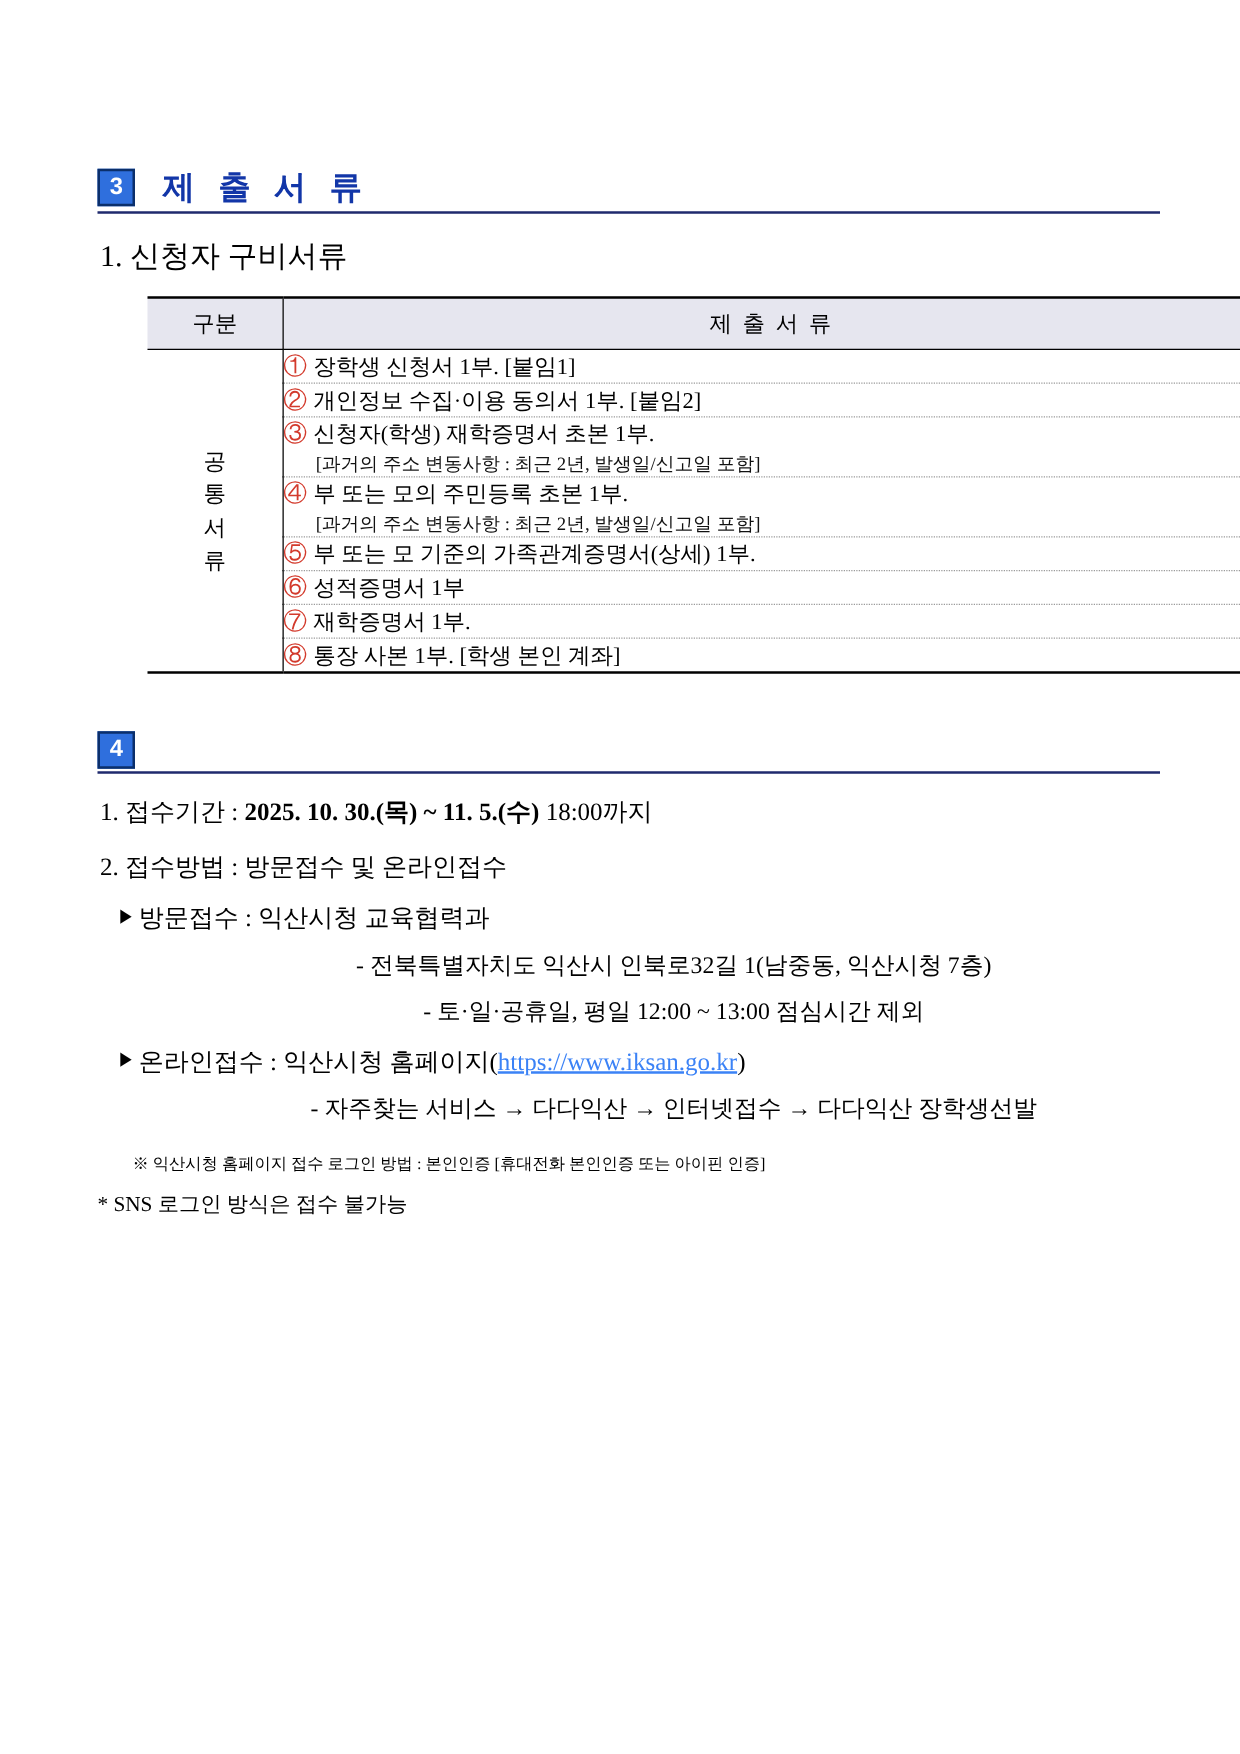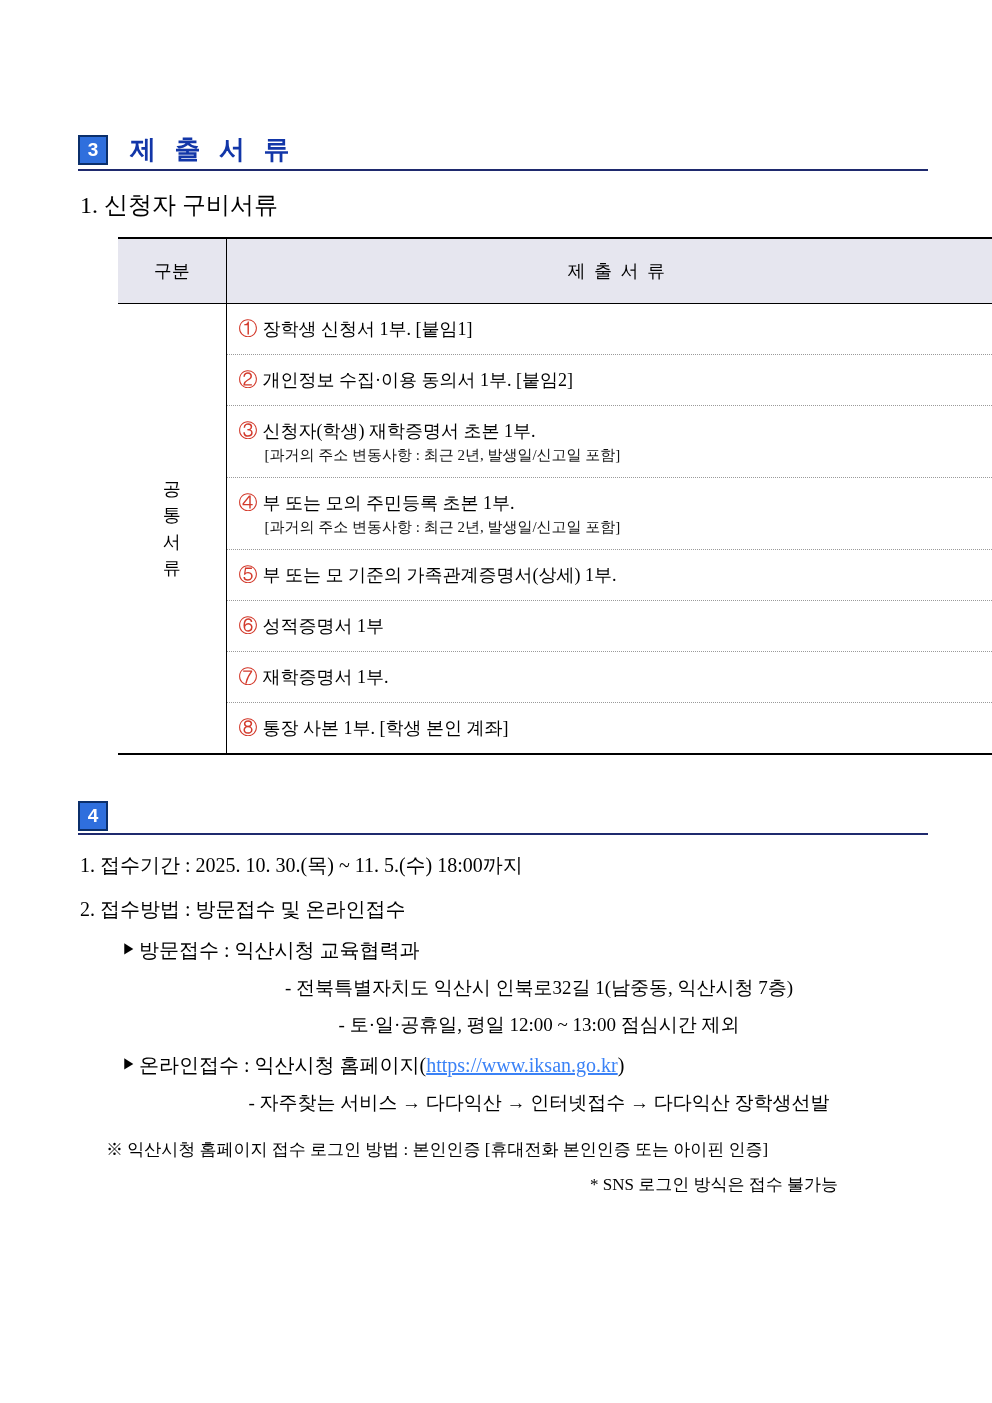--- a/index.html
+++ b/index.html
@@ -62,21 +62,21 @@
 
   
   table.docs {
     border-collapse: collapse;
     margin-top: 16px;
     margin-left: 40px;
     width: 890px;
     table-layout: fixed;
   }
   table.docs th, table.docs td {
-    padding: 12px;
+    padding: 0;
   }
   .th-row th {
     border-top: 2px solid #000000;
     border-bottom: 1px solid #000000;
     background: #e6e6ef;
     font-size: 18px;
     font-weight: normal;
     text-align: center;
     height: 40px;
     letter-spacing: 2px;
@@ -118,46 +118,46 @@
     color: #111111;
   }
 
   
   .sec4-wrap { margin-top: 46px; }
   .line-item {
     font-size: 20px;
     margin-top: 17px;
     margin-left: 2px;
   }
-  .bold-date { font-weight: normal; }
+  .bold-date { font-weight: bold; }
   .sub-bullet {
     font-size: 20px;
     margin-top: 14px;
-    margin-left: 44px;
+    margin-left: 16px;
   }
   .sub-bullet .tri { font-size: 14px; vertical-align: 3px; margin-right: 3px;}
   .dash-line {
     font-size: 19px;
     margin-top: 11px;
     margin-left: 72px;
     text-align: center;
   }
   .link {
     color: #3b82f6;
     text-decoration: underline;
   }
   .note-star {
-    font-size: 17px;
+    font-size: 13px;
     margin-top: 22px;
     margin-left: 28px;
   }
   .note-sns {
     font-size: 17px;
     margin-top: 12px;
-    text-align: right;
+    text-align: left;
     margin-right: 90px;
   }
   .content {
     padding: 132px 64px 0 78px;
   }
 </style>
 </head>
 <body>
 
 <div class="page">

